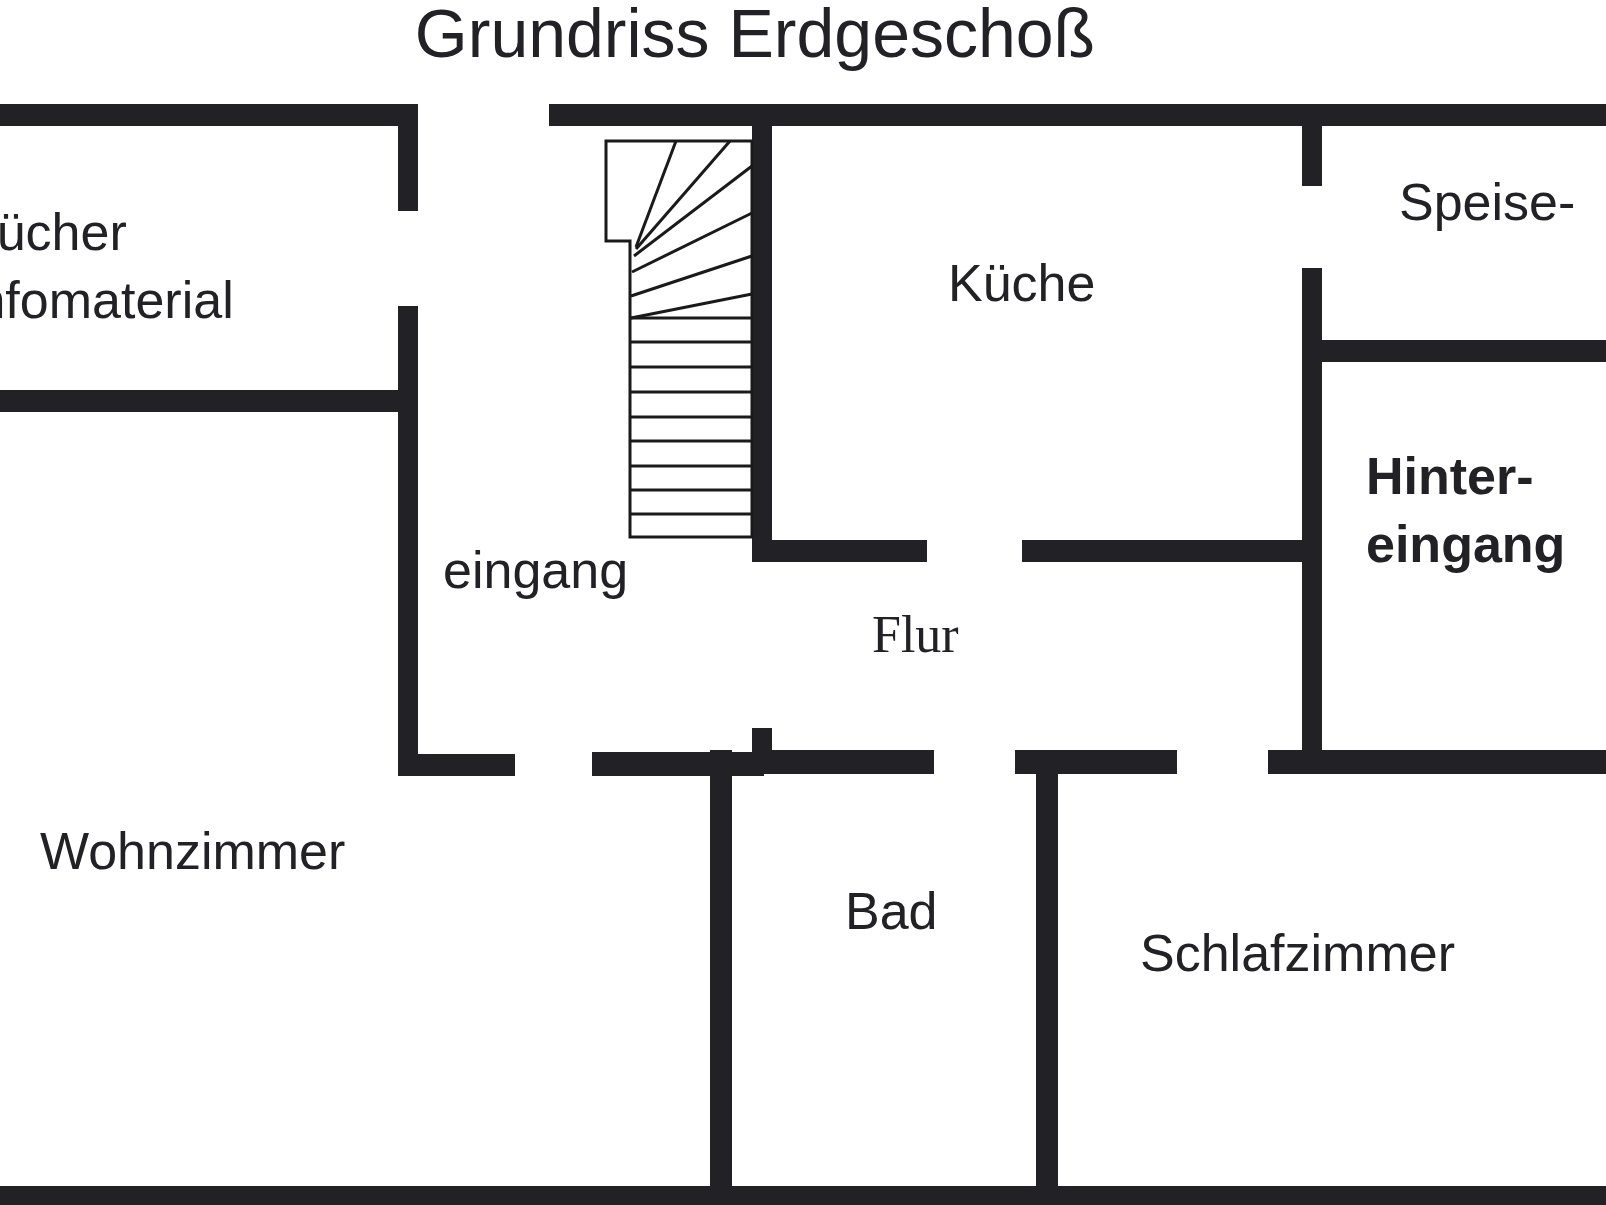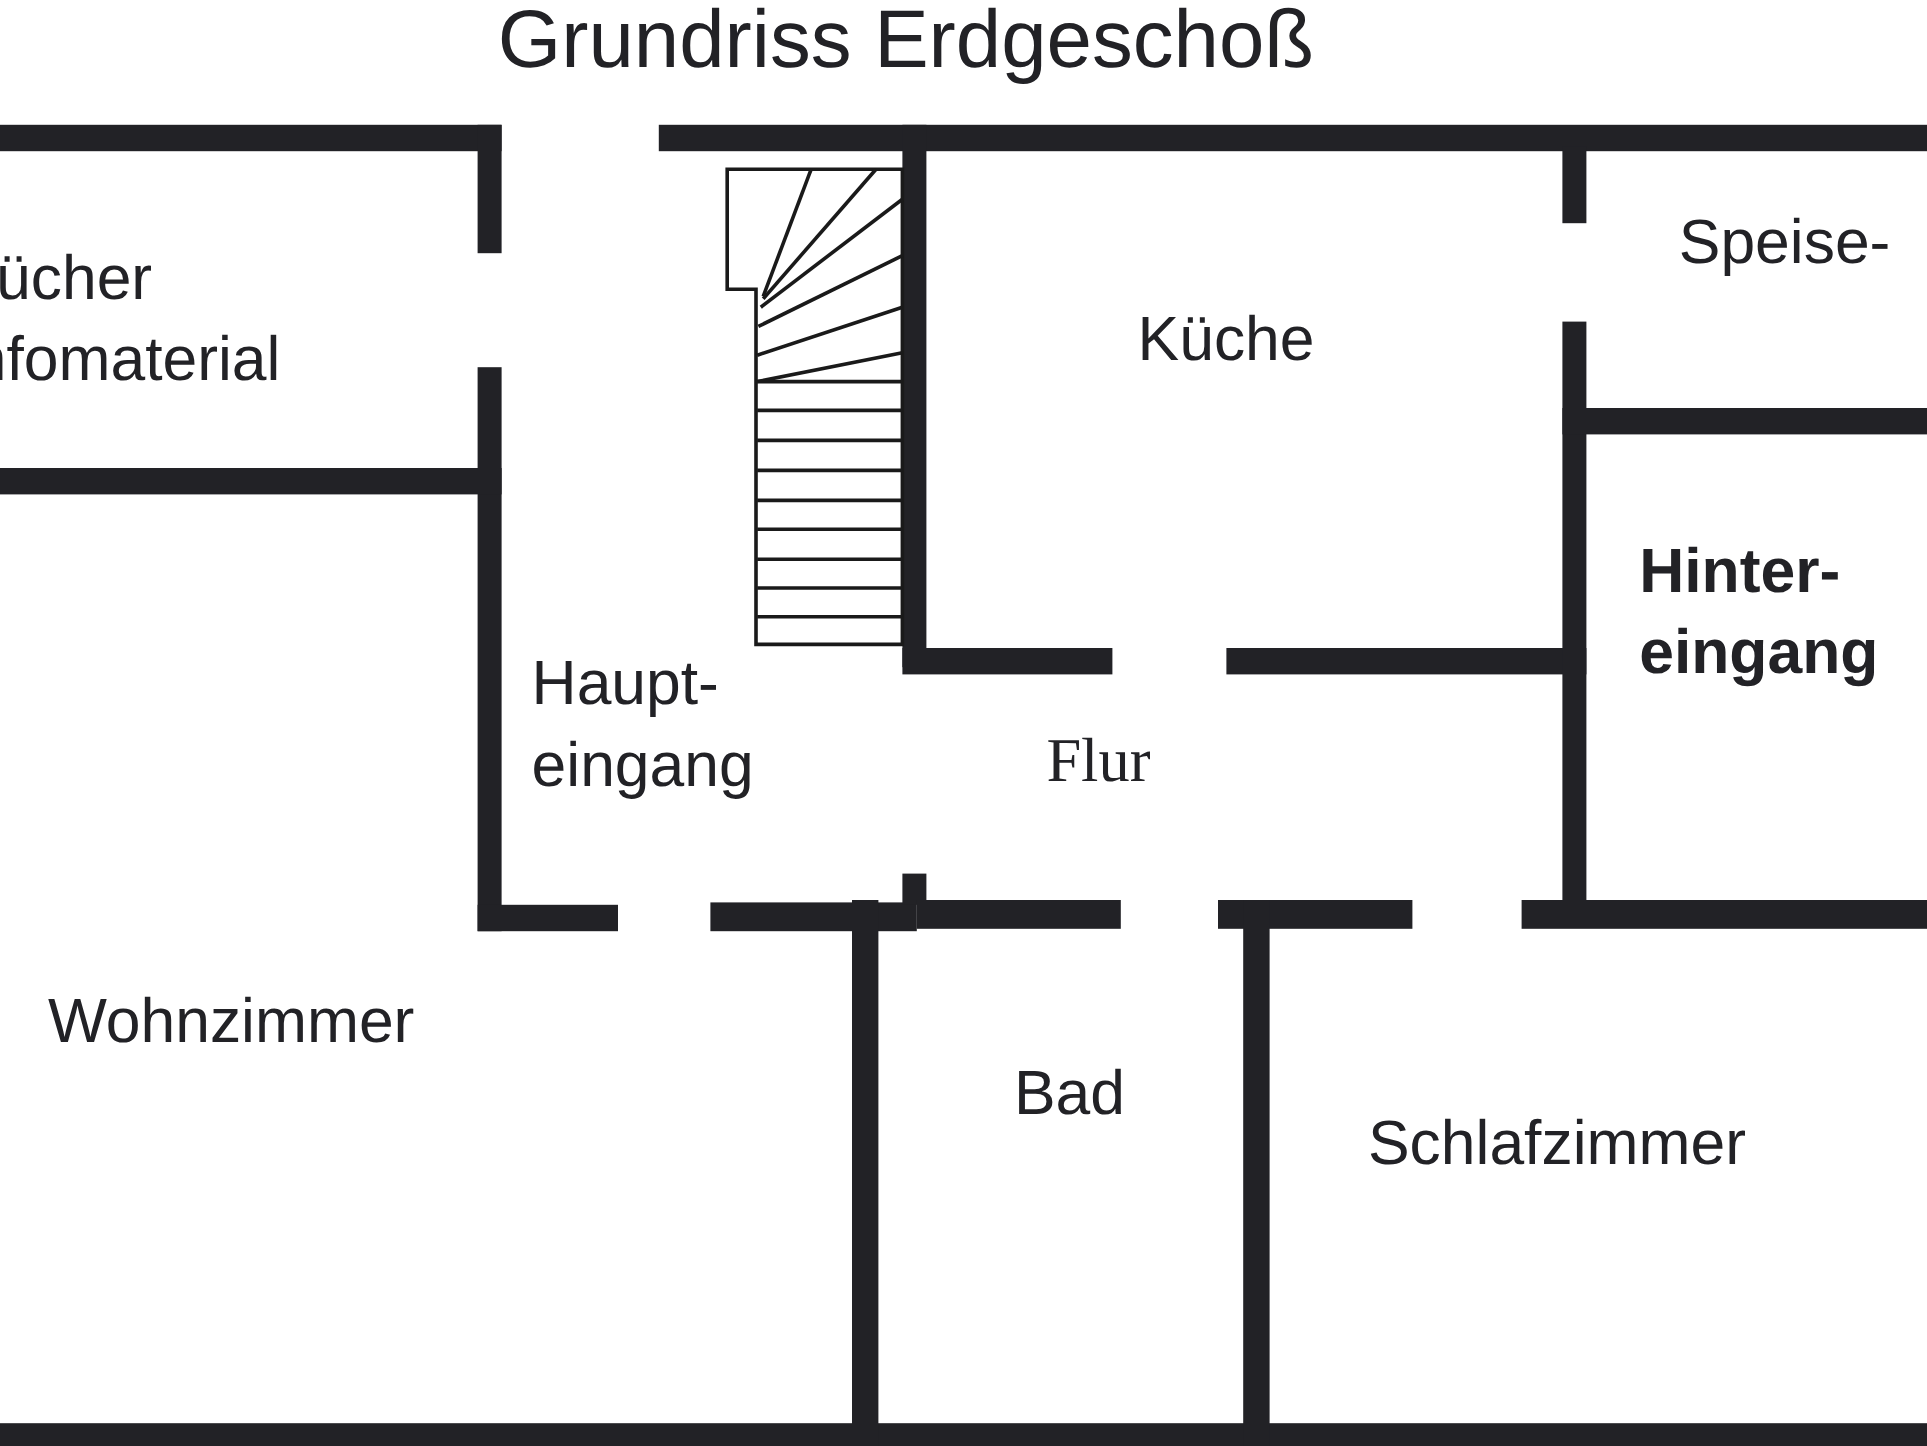--- a/index.html
+++ b/index.html
@@ -133,21 +133,20 @@
   <div class="room-label two-line" style="left:1399px; top:168px;text-align:right;">
     <div>Speise-</div>
   </div>
 
   <div class="room-label two-line" style="left:1366px; top:442px;font-weight:bold;">
     <div>Hinter-</div>
     <div>eingang</div>
   </div>
 
   <div class="room-label two-line" style="left:443px; top:536px;">
-    <div>Haupt-</div>
     <div>eingang</div>
   </div>
 
   <div class="room-label" style="left:872px; top:604px;font-family:Liberation Serif, serif;">
     <div>Flur</div>
   </div>
 
   <div class="room-label" style="left:40px; top:820px;">
     <div>Wohnzimmer</div>
   </div>

